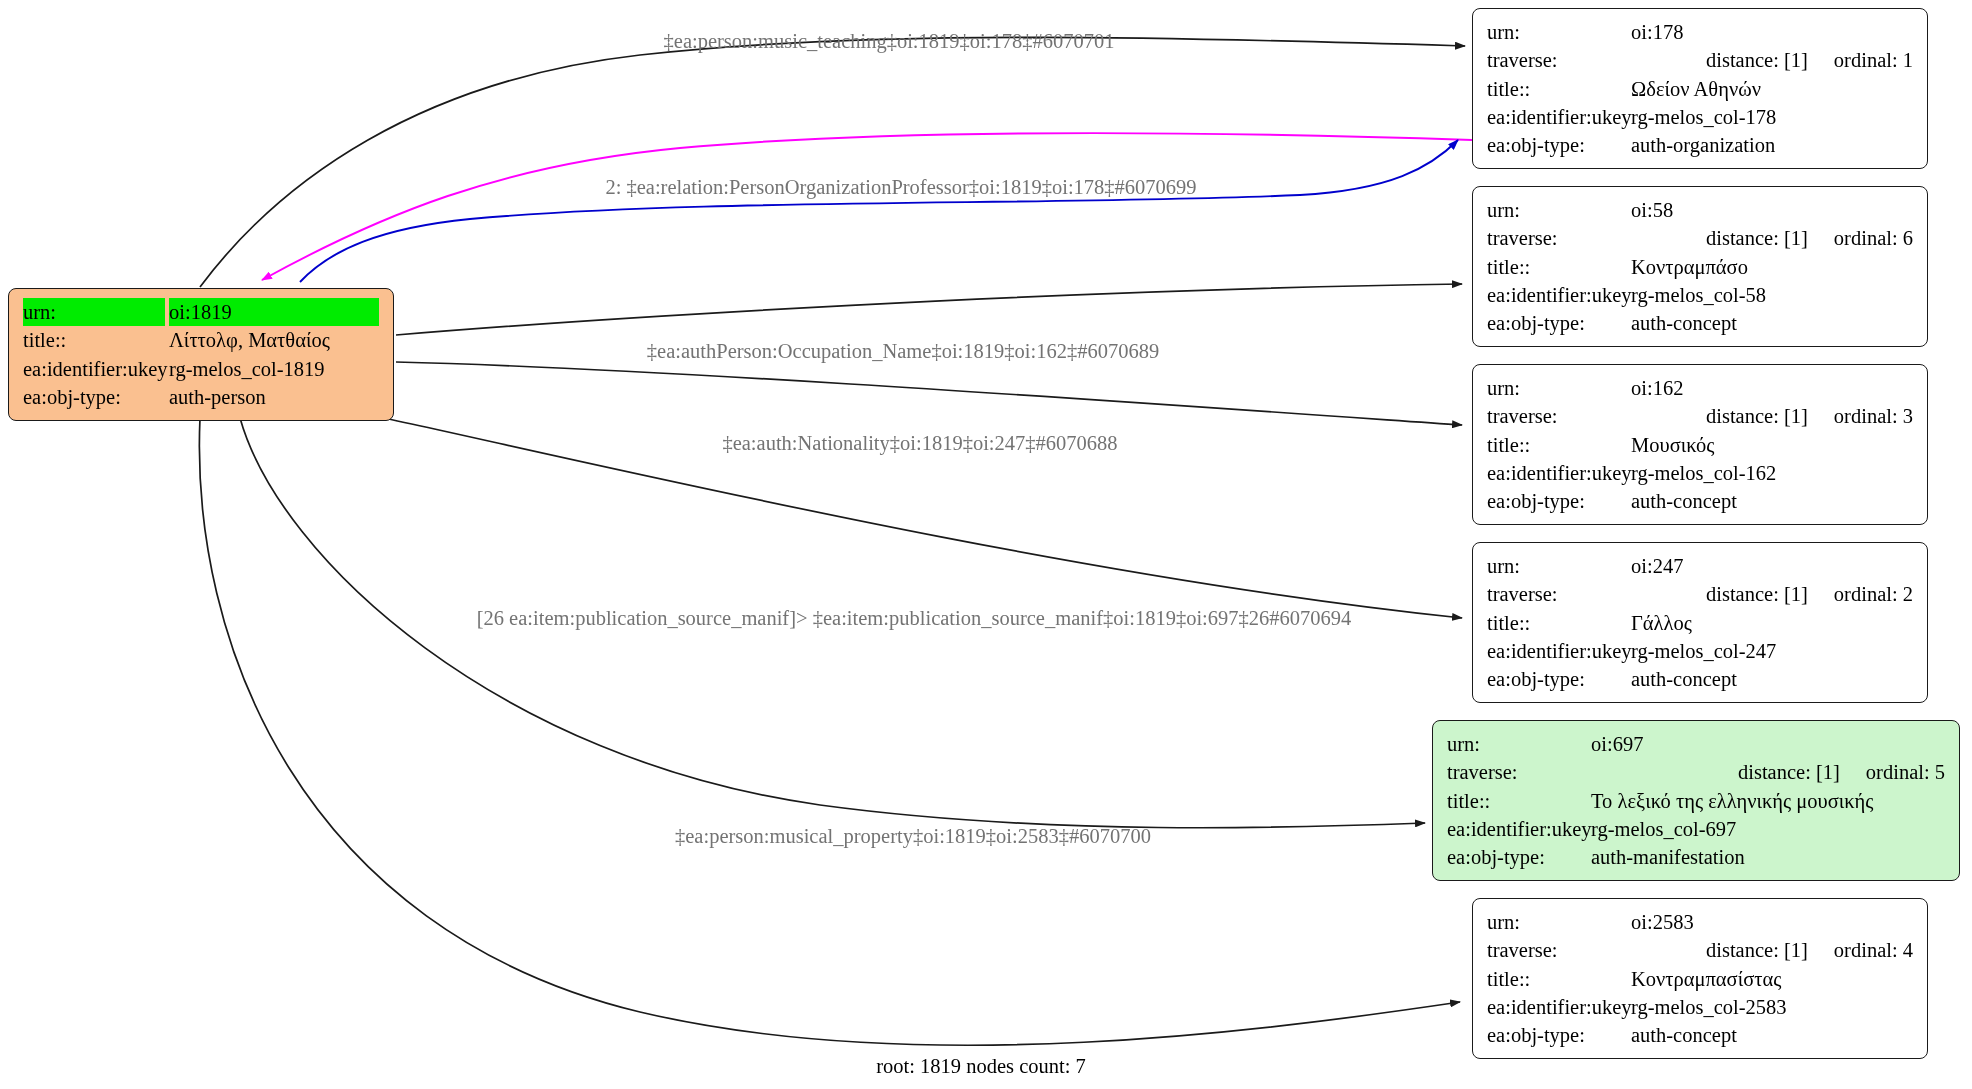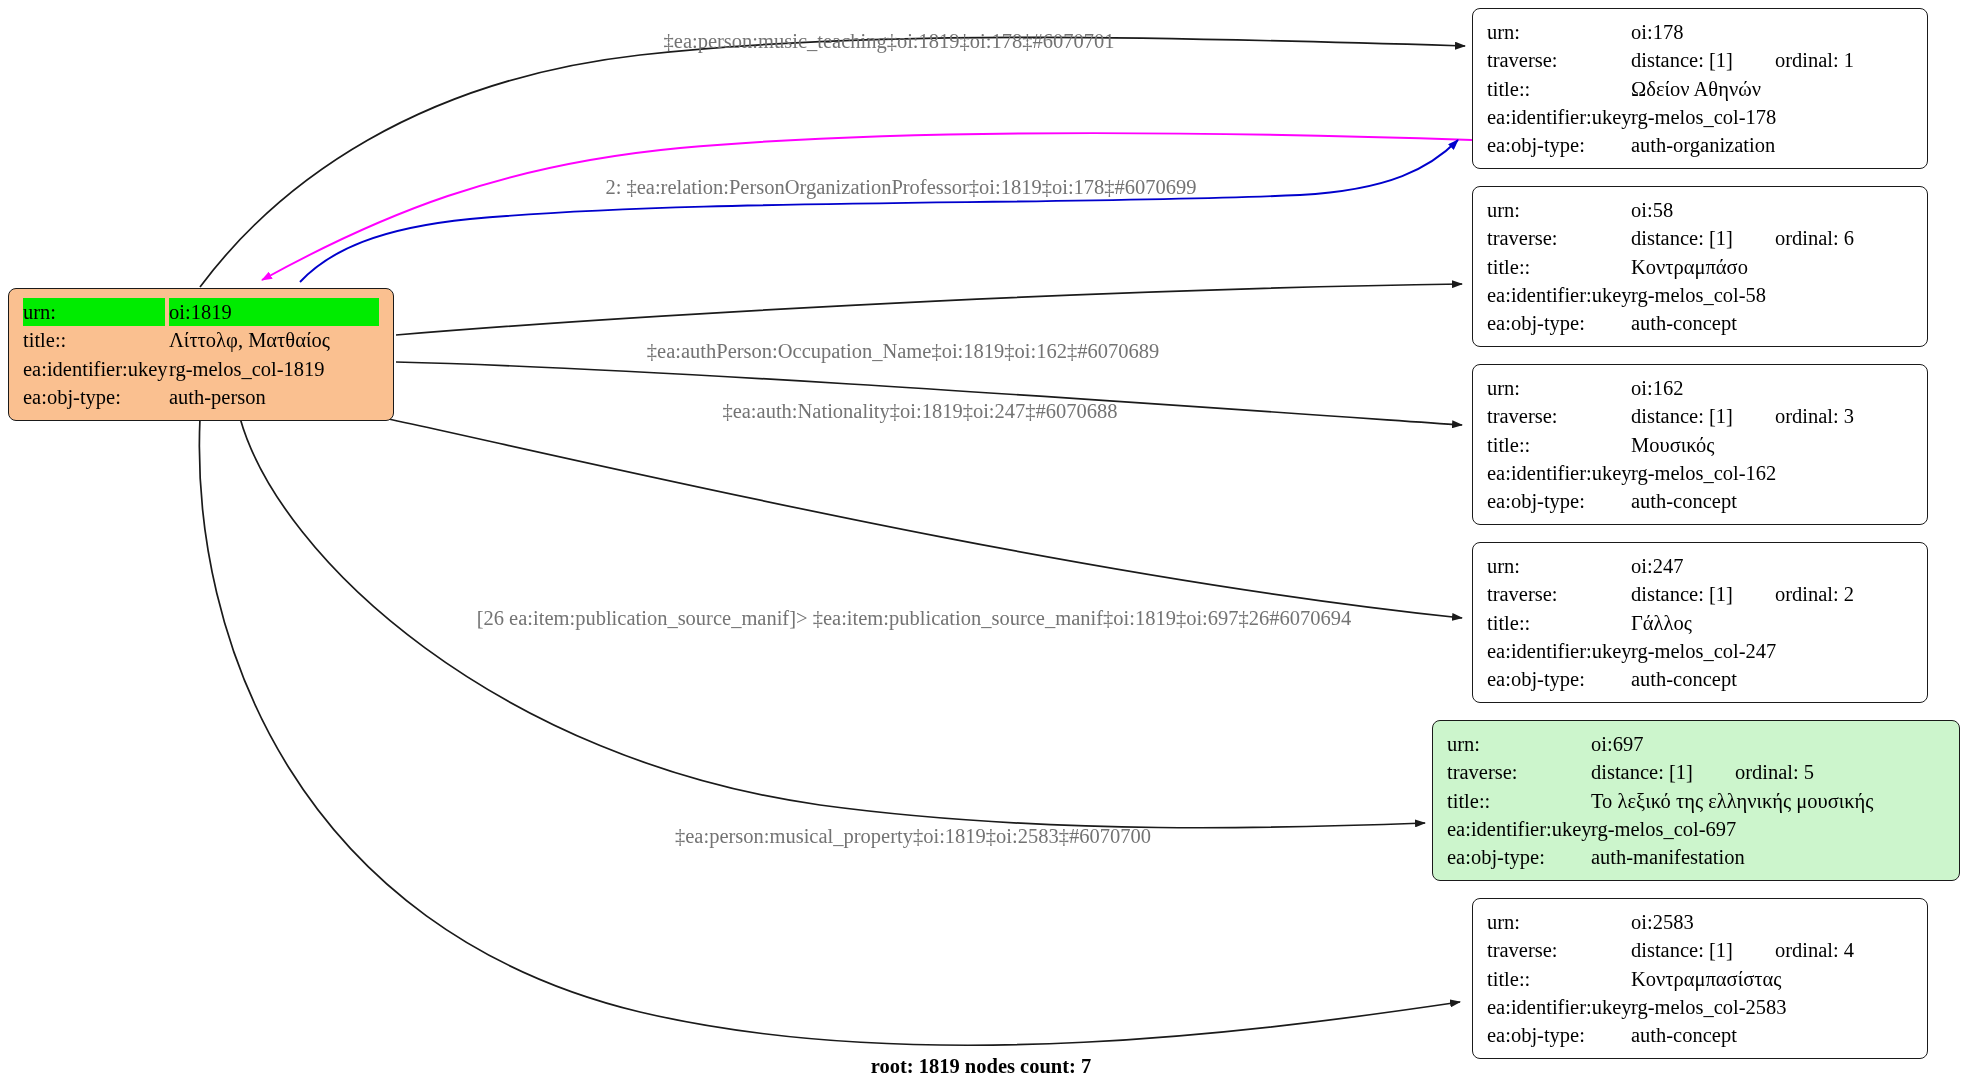--- a/index.html
+++ b/index.html
@@ -64,21 +64,22 @@
   .node-row.urn-hl .node-key,
   .node-row.urn-hl .node-val {
     background: #00ec00;
   }
   .node-row.urn-hl .node-key {
     margin-right: 4px;
     padding-right: 2px;
   }
   .traverse-val {
     display: flex;
-    gap: 42px;
+    gap: 26px;
+    justify-content: flex-end;
   }
   .edge-label {
     position: absolute;
     font-size: 20.5px;
     color: #737373;
     white-space: nowrap;
     background: transparent;
     transform: translateX(-50%);
   }
   .caption {
@@ -300,21 +301,21 @@
   </div>
 
   <div class="edge-label" style="left:889px; top:30px;">‡ea:person:music_teaching‡oi:1819‡oi:178‡#6070701</div>
 
 
   <div class="edge-label" style="left:901px; top:176px;">2: ‡ea:relation:PersonOrganizationProfessor‡oi:1819‡oi:178‡#6070699</div>
 
 
   <div class="edge-label" style="left:903px; top:340px;">‡ea:authPerson:Occupation_Name‡oi:1819‡oi:162‡#6070689</div>
 
-  <div class="edge-label" style="left:920px; top:400px;">‡ea:auth:Nationality‡oi:1819‡oi:247‡#6070688</div>
+  <div class="edge-label" style="left:920px; top:432px;">‡ea:auth:Nationality‡oi:1819‡oi:247‡#6070688</div>
 
   <div class="edge-label" style="left:914px; top:607px;">[26 ea:item:publication_source_manif]&gt; ‡ea:item:publication_source_manif‡oi:1819‡oi:697‡26#6070694</div>
 
   <div class="edge-label" style="left:913px; top:825px;">‡ea:person:musical_property‡oi:1819‡oi:2583‡#6070700</div>
 
-  <div class="caption" style="left:981px; top:1055px;font-weight:bold;">root: 1819 nodes count: 7</div>
+  <div class="caption" style="left:981px; top:1055px;">root: 1819 nodes count: 7</div>
 
 </div>
 
 </body></html>

